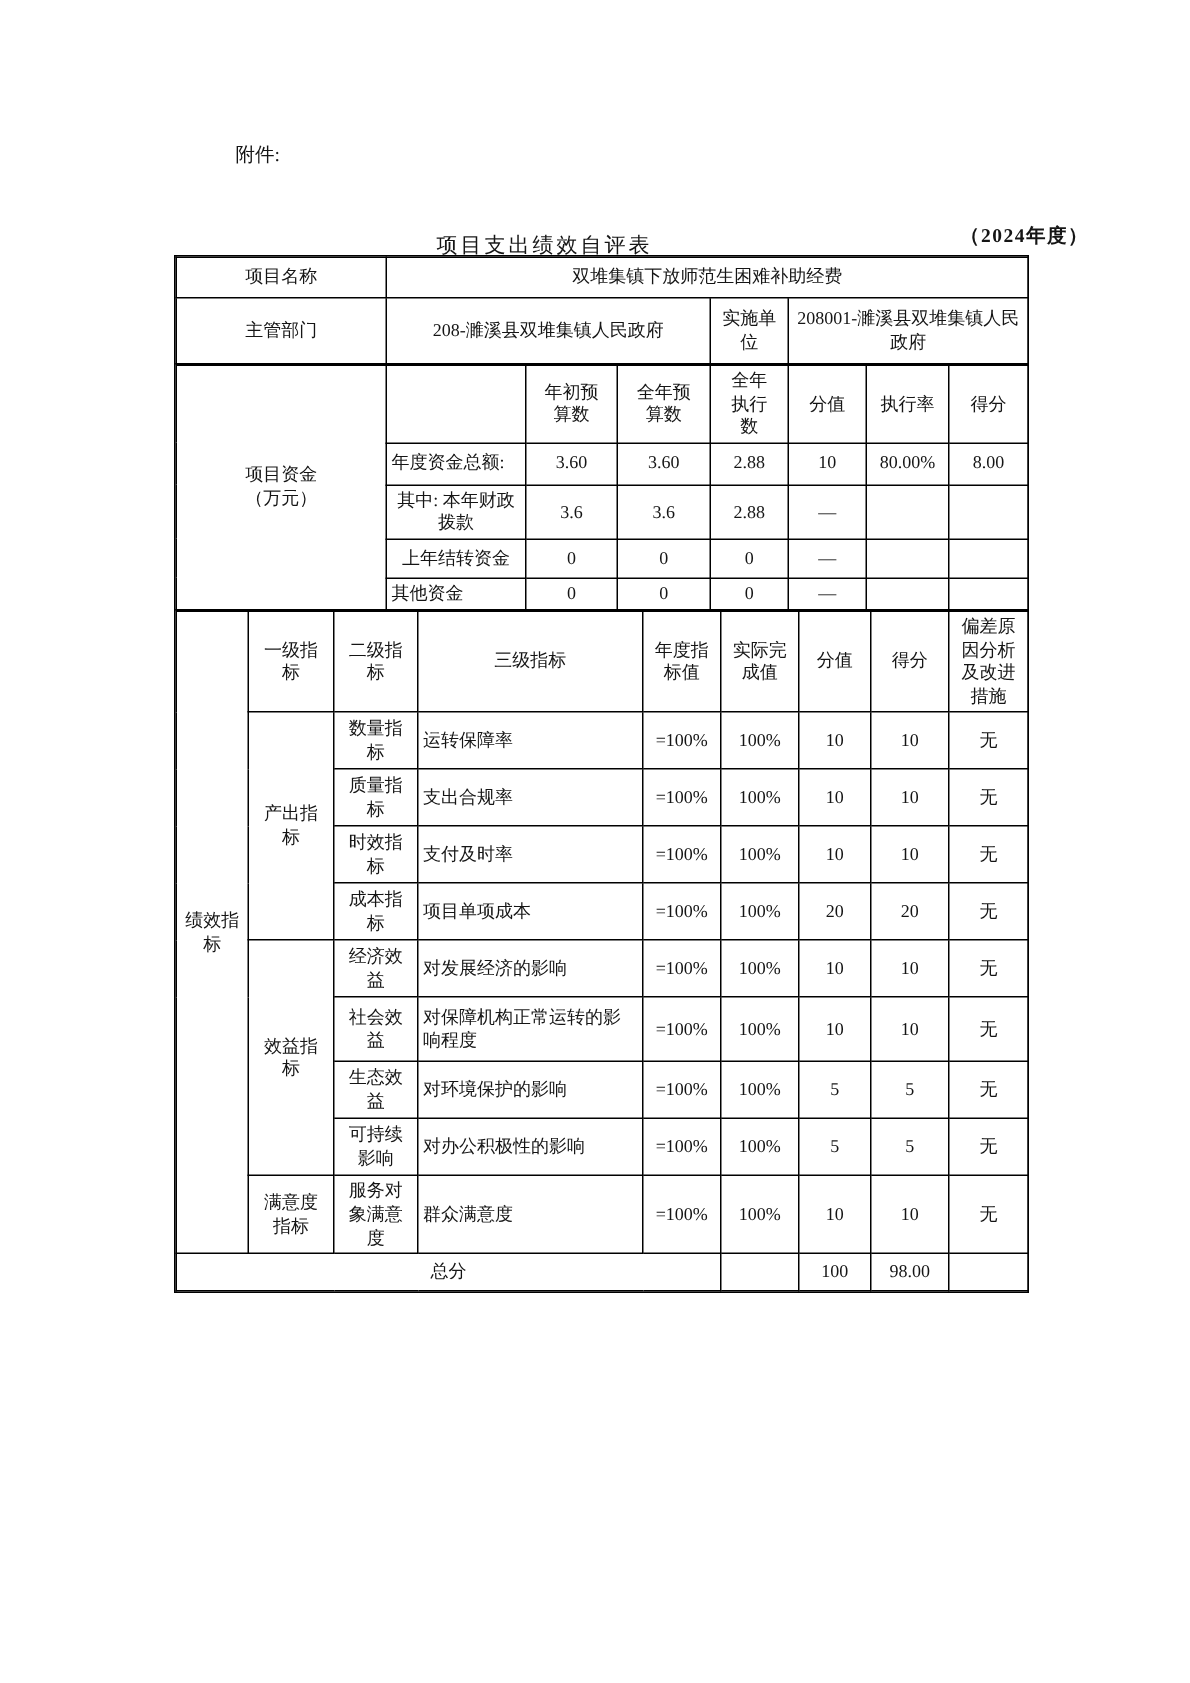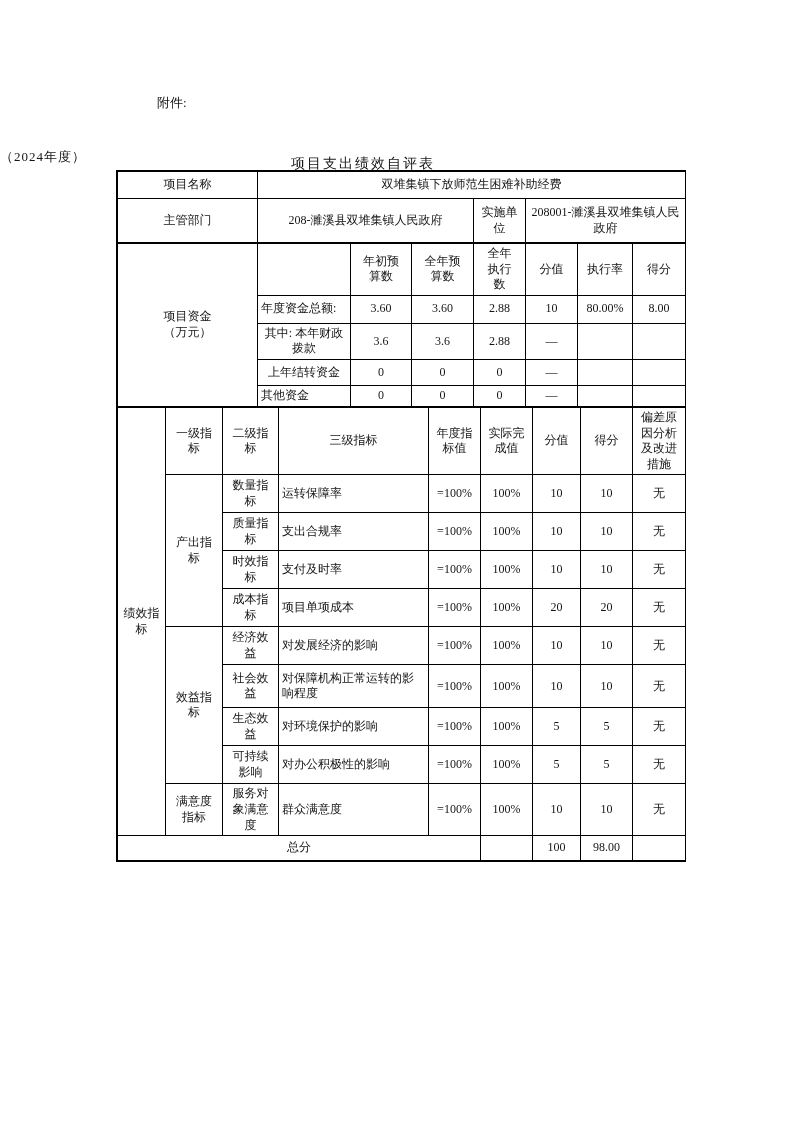--- a/index.html
+++ b/index.html
@@ -19,21 +19,21 @@
     position:absolute; left:117px; top:94px;
     font-size:13px;
     margin-left:40px;
   }
   .doc-title {
     position:absolute; left:0; top:121px; width:726px;
     text-align:center; font-size:14px; letter-spacing:2px;margin-top:34px;
   }
   .doc-subtitle {
     position:absolute; left:0; top:148px; width:726px;
-    text-align:left; font-size:13px; letter-spacing:1px;
+    text-align:right; font-size:13px; letter-spacing:1px;font-weight:bold;
   }
   .tablewrap {
     position:absolute; left:116px; top:170px; width:570px;
     border:1px solid #000;
   }
   table {
     border-collapse:collapse; table-layout:fixed;
     width:568px;
   }
   table + table { margin-top:-1px; }

